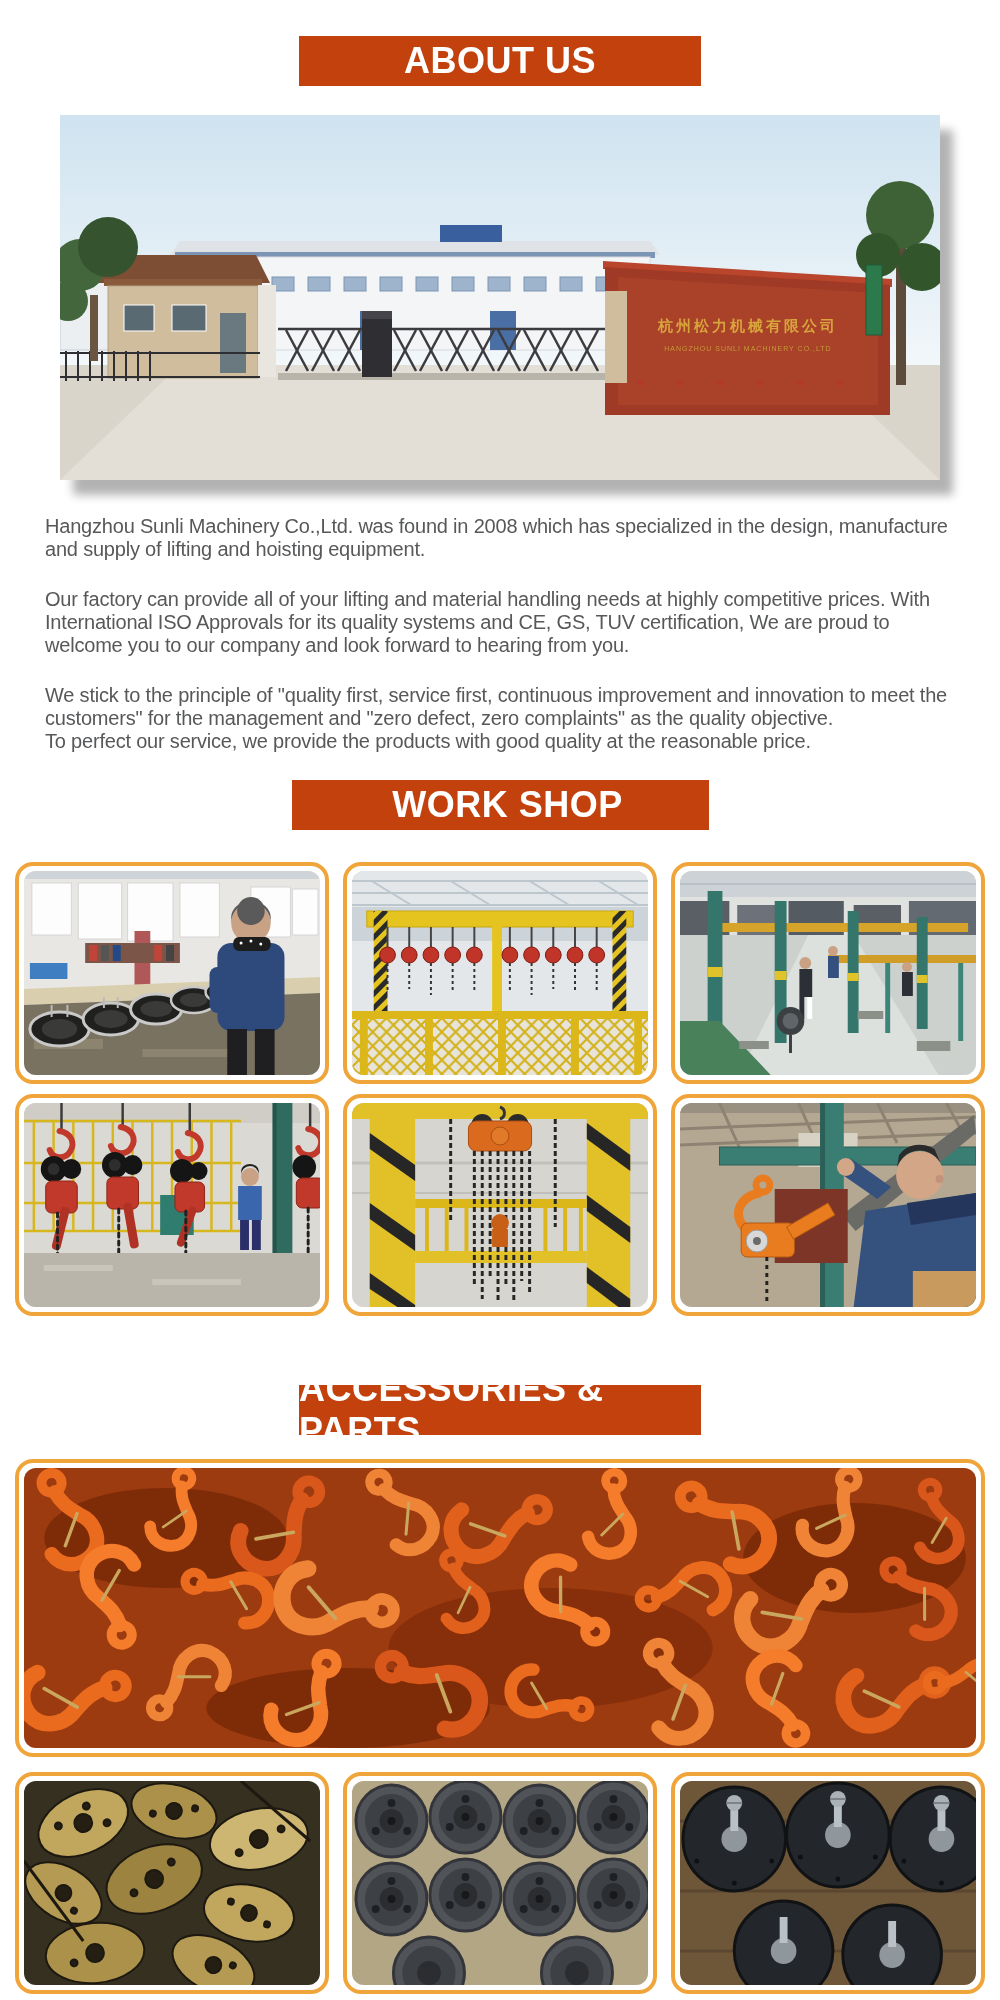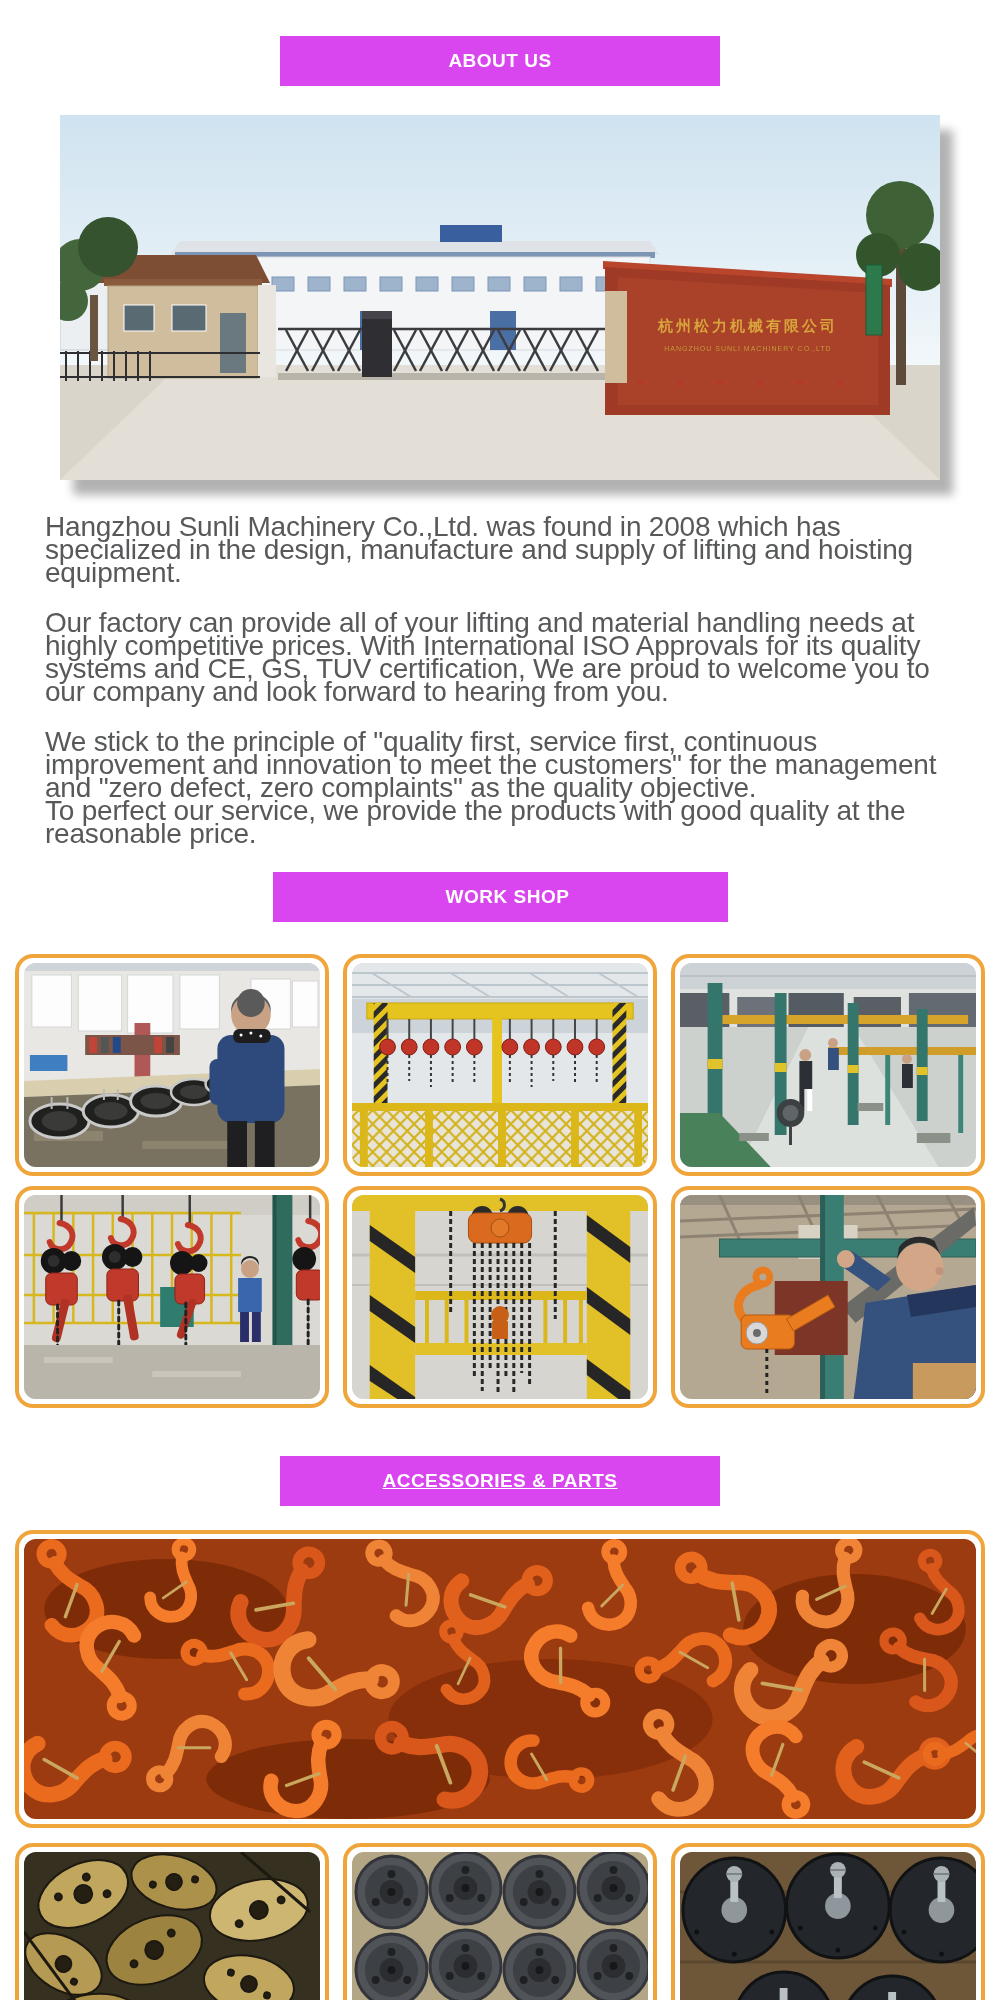--- a/index.html
+++ b/index.html
@@ -1,29 +1,29 @@
 <!DOCTYPE html>
 <html><head>
 <meta charset="utf-8">
 <style>
   html,body{margin:0;padding:0;background:#ffffff;}
   .page{position:relative;width:1000px;height:2000px;overflow:hidden;background:#fff;
         font-family:"Liberation Sans",sans-serif;}
-  .banner{width:440px;height:50px;margin:0 auto;background:#d946ef;color:#fff;
+  .banner{width:402px;height:50px;margin:0 auto;background:#c2410c;color:#fff;
           display:flex;align-items:center;justify-content:center;
-          font-size:19px;font-weight:bold;letter-spacing:.5px;}
+          font-size:36px;font-weight:bold;letter-spacing:.5px;}
   .banner.first{margin-top:36px;}
   .hero{margin:29px 0 0 60px;width:880px;height:365px;
         box-shadow:13px 15px 9px rgba(0,0,0,.30);text-align:center;}
   .hero svg{display:block;}
-  .copy{margin:35px 45px 0 45px;color:#57585a;font-size:28px;line-height:23px;
+  .copy{margin:35px 45px 0 45px;color:#57585a;font-size:20px;line-height:23px;
         letter-spacing:-.2px;}
   .copy p{margin:0 0 27px 0;white-space:pre-line;}
   .gap-ws{margin-top:25px;padding-left:15px;}
-  .gap-ap{margin-top:48px;text-decoration:underline;}
+  .gap-ap{margin-top:69px;}
   .grid{width:970px;margin:32px auto 0;display:grid;
         grid-template-columns:repeat(3,1fr);gap:10px 14px;}
   .grid.bottom{margin-top:15px;}
   .frame{border:4px solid #f0a53b;border-radius:18px;background:#fff;padding:5px;
          box-sizing:border-box;}
   .ph{border-radius:12px;overflow:hidden;height:204px;background:#ddd;}
   .ph svg{display:block;width:100%;height:100%;}
   .bigframe{width:970px;margin:24px auto 0;}
   .bigframe .ph{height:280px;}
   .sign-cn{font-size:15px;font-weight:bold;fill:#d8a43c;letter-spacing:3px;}

